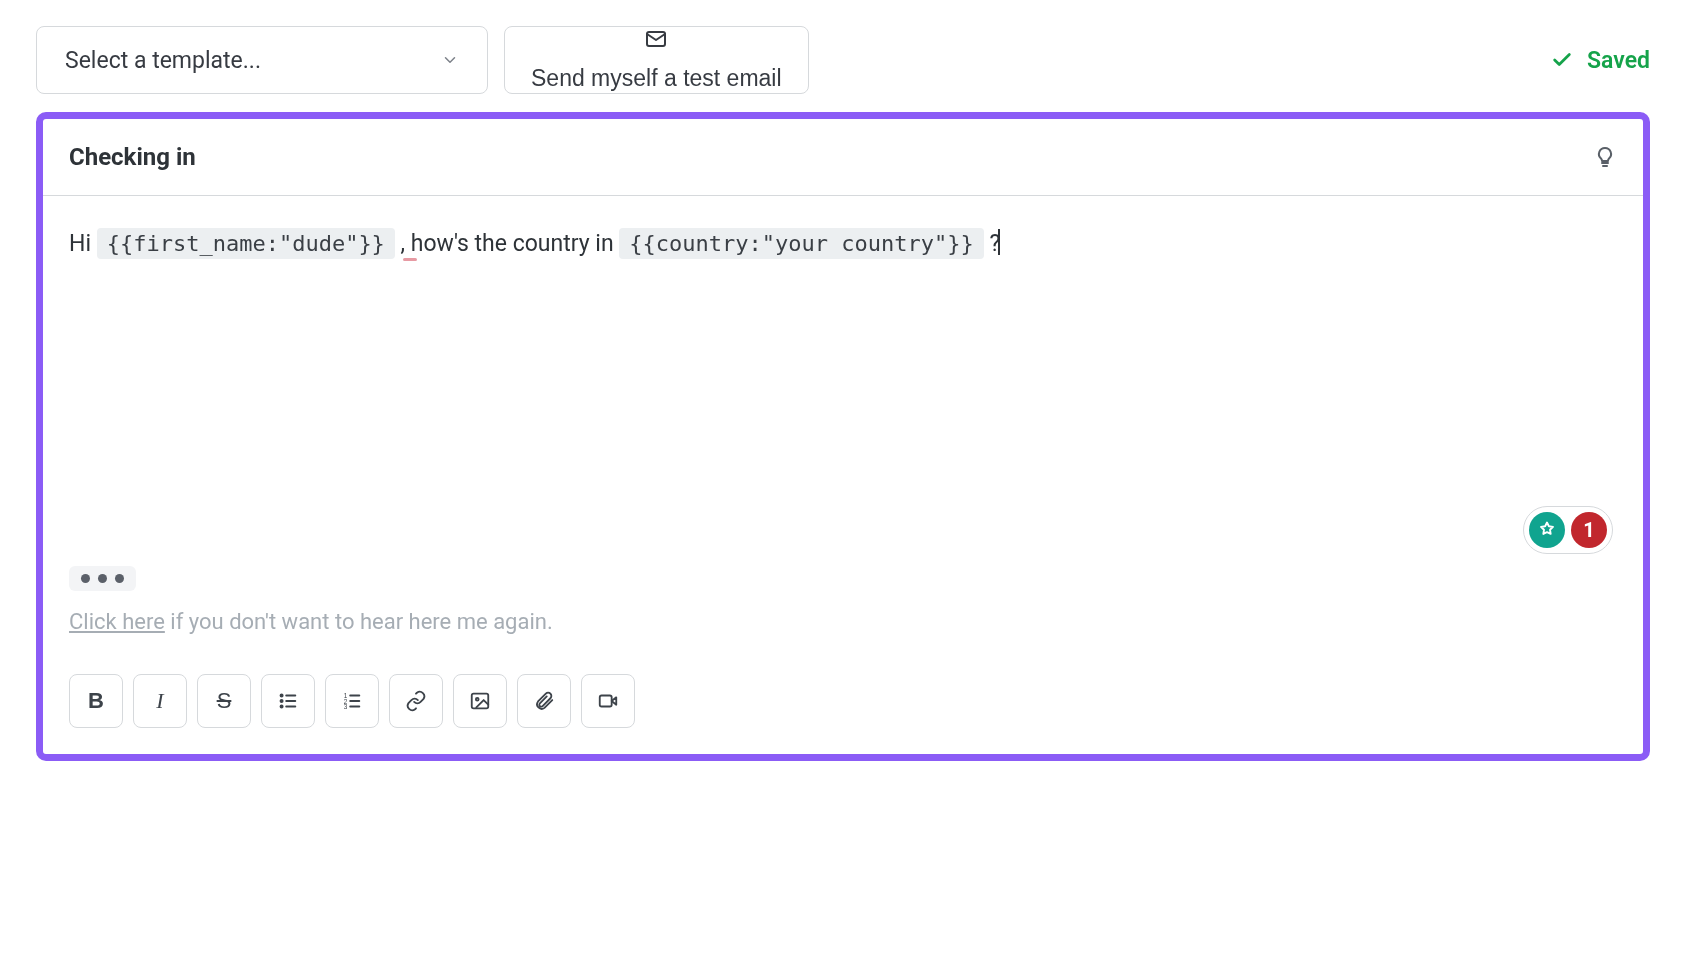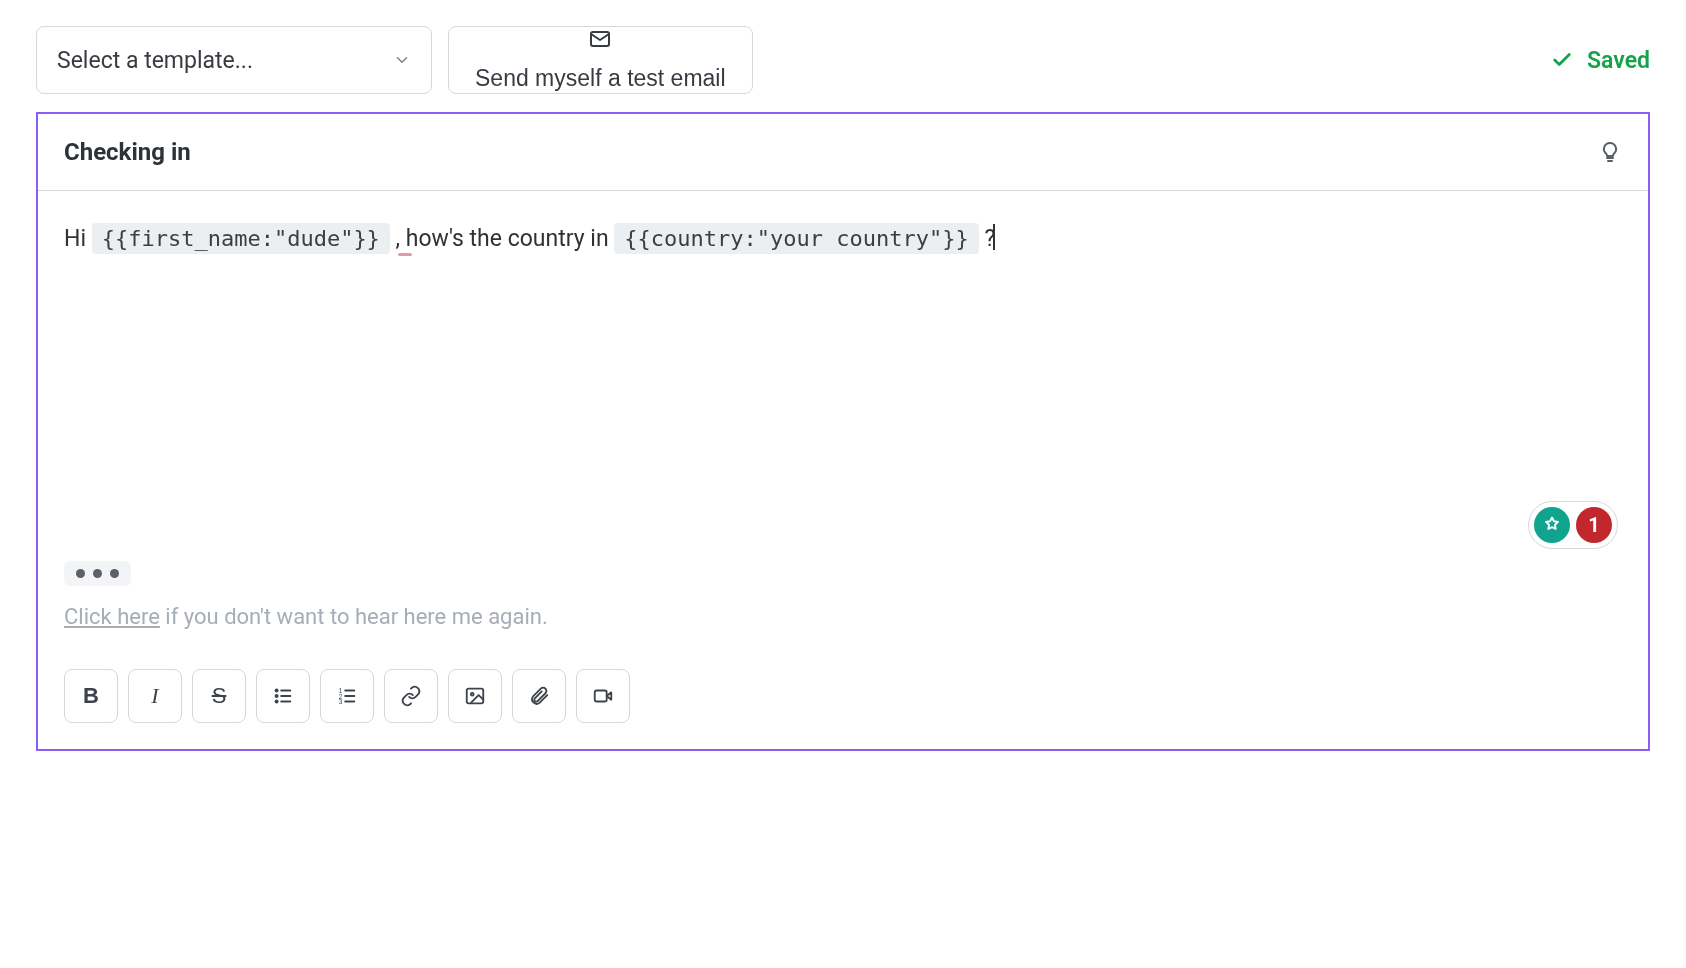--- a/index.html
+++ b/index.html
@@ -14,23 +14,23 @@
     align-items: center;
     gap: 16px;
     margin-bottom: 18px;
   }
   .template-select {
     display: flex;
     align-items: center;
     justify-content: space-between;
     border: 1px solid #d6d9dc;
     border-radius: 8px;
-    padding: 0 20px;
+    padding: 0 28px;
     height: 68px;
-    width: 396px;
+    width: 452px;
     font-size: 23px;
     color: #373b42;
     cursor: pointer;
     background: #fff;
   }
   .template-select .chev {
     color: #7d828a;
   }
   .send-test {
     display: flex;
@@ -49,22 +49,22 @@
   .spacer { flex: 1; }
   .saved {
     display: flex;
     align-items: center;
     gap: 14px;
     color: #15a34a;
     font-weight: 600;
     font-size: 23px;
   }
   .editor-card {
-    border: 2px solid #8b5cf6;
-    border-radius: 0;
+    border: 7px solid #8b5cf6;
+    border-radius: 10px;
     overflow: hidden;
   }
   .subject-row {
     display: flex;
     align-items: center;
     justify-content: space-between;
     padding: 24px 26px;
     border-bottom: 1px solid #d6d9dc;
   }
   .subject-row .subject {

